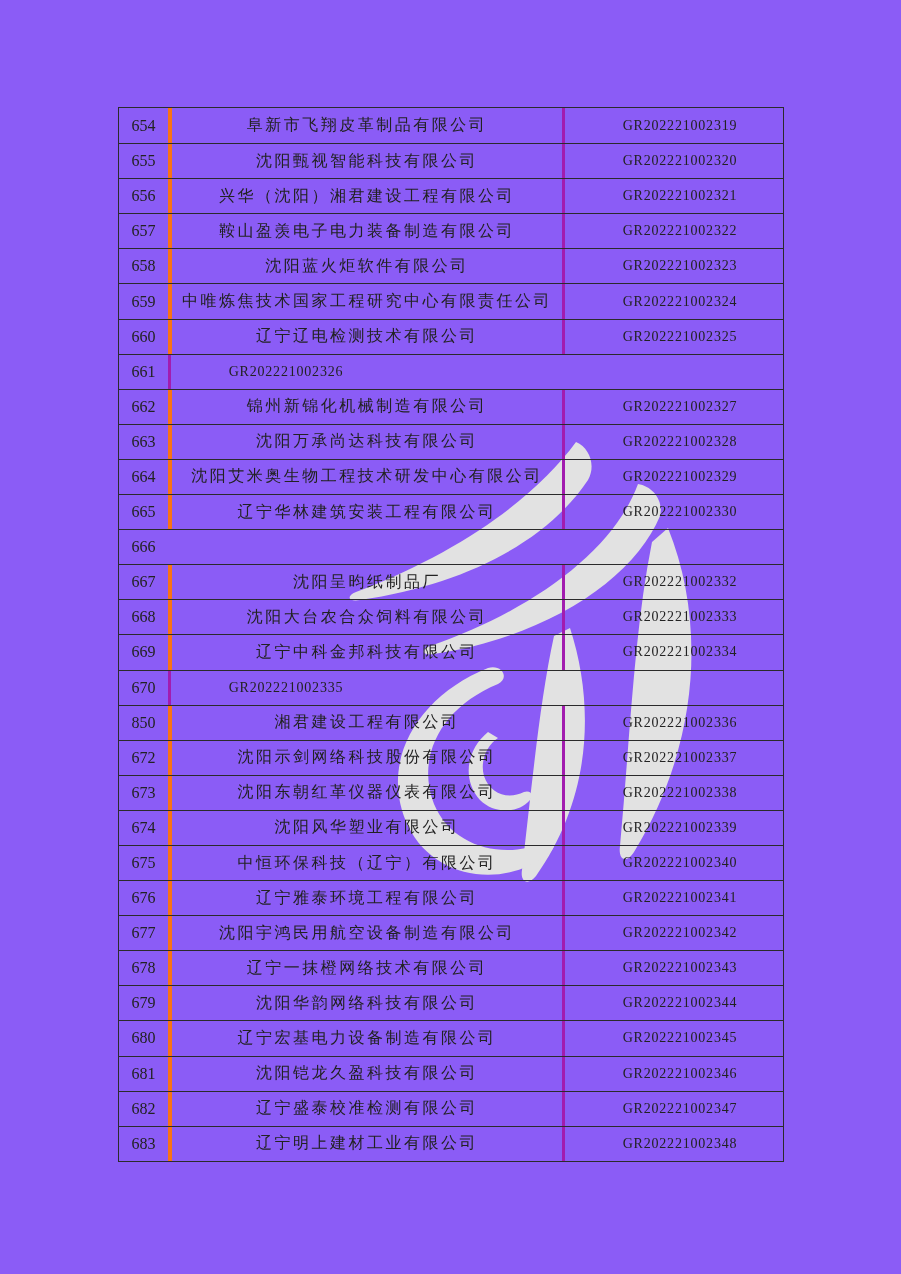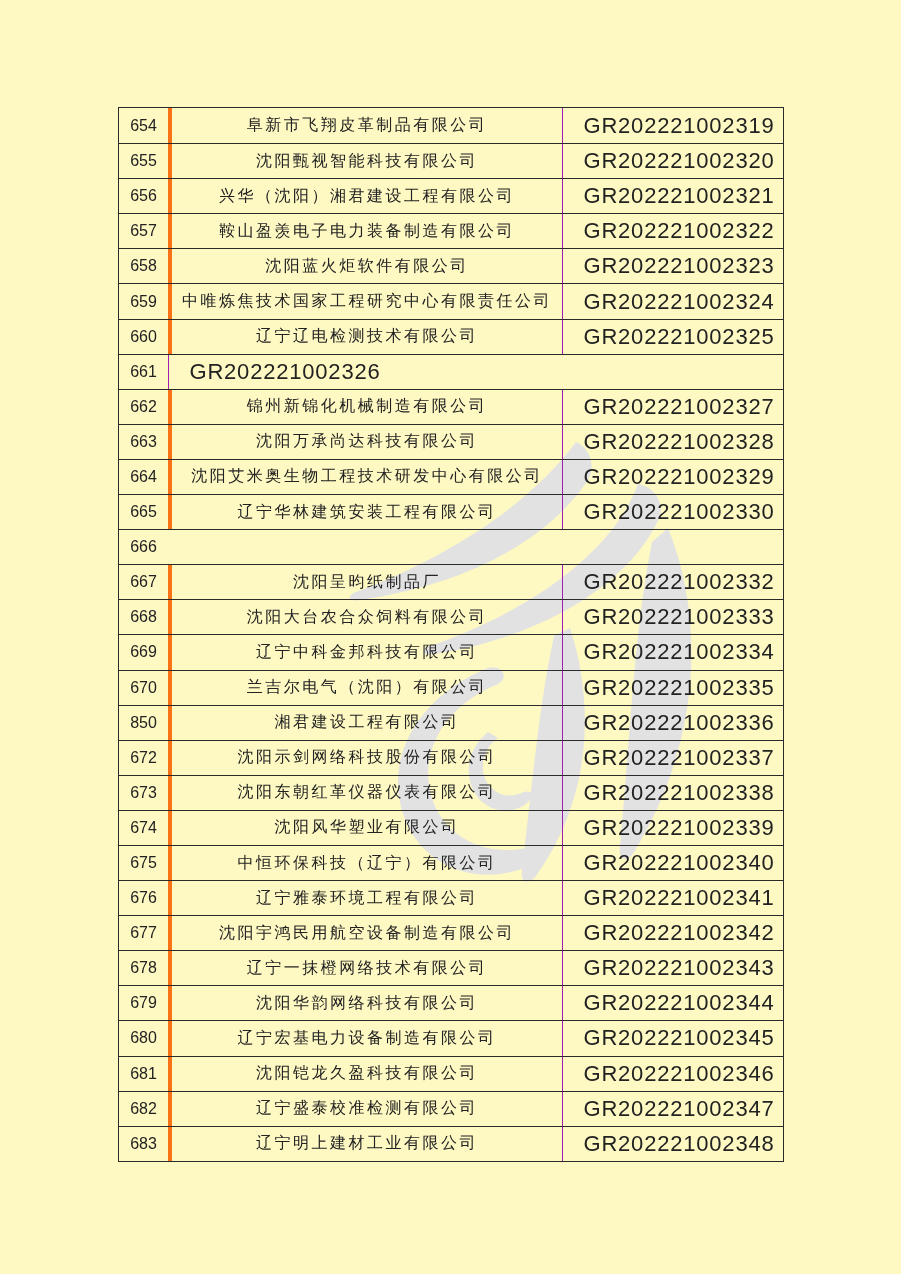--- a/index.html
+++ b/index.html
@@ -4,23 +4,23 @@
 <style>
   html, body {
     margin: 0;
     padding: 0;
     background: #ffffff;
   }
   .page {
     position: relative;
     width: 901px;
     height: 1274px;
-    background: #fef9c3;
+    background: #8b5cf6;
     overflow: hidden;
-    font-family: Liberation Sans, sans-serif;
+    font-family: Liberation Serif, serif;
   }
   .watermark {
     position: absolute;
     left: 338px;
     top: 432px;
     width: 390px;
     height: 460px;
     z-index: 0;
   }
   .doc-table {
@@ -57,22 +57,22 @@
   .td.name {
     width: 394px;
     flex: none;
     border-left: 4px solid #f97316;
     font-size: 16px;
     letter-spacing: 2.5px;
   }
   .td.code {
     width: 221px;
     flex: none;
-    border-left: 1px solid #a21caf;
-    font-size: 22px;
+    border-left: 3px solid #a21caf;
+    font-size: 14px;
     letter-spacing: 0.8px;
     padding-left: 12px;
   }
 </style>
 </head>
 <body>
 
 <div class="page">
 
   <svg class="watermark" viewBox="0 0 390 460" xmlns="http://www.w3.org/2000/svg" aria-hidden="true">
@@ -190,21 +190,20 @@
   </div>
 
   <div class="tr">
     <div class="td no">669</div>
     <div class="td name">辽宁中科金邦科技有限公司</div>
     <div class="td code">GR202221002334</div>
   </div>
 
   <div class="tr">
     <div class="td no">670</div>
-    <div class="td name">兰吉尔电气（沈阳）有限公司</div>
     <div class="td code">GR202221002335</div>
   </div>
 
   <div class="tr">
     <div class="td no">850</div>
     <div class="td name">湘君建设工程有限公司</div>
     <div class="td code">GR202221002336</div>
   </div>
 
   <div class="tr">

